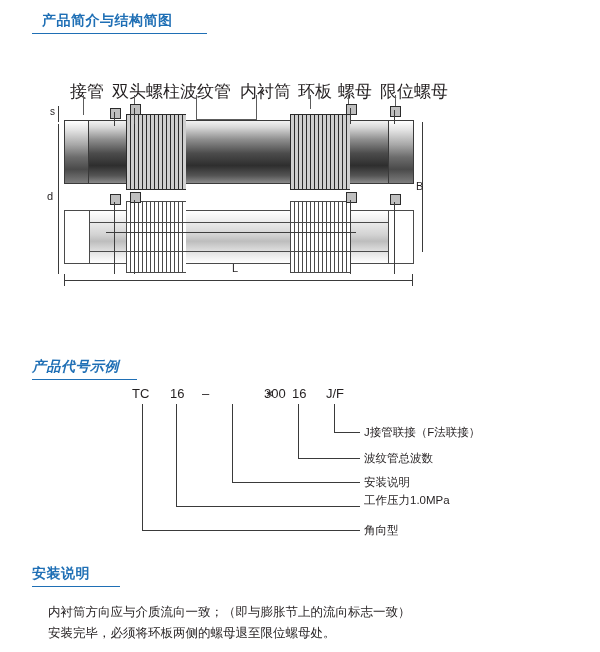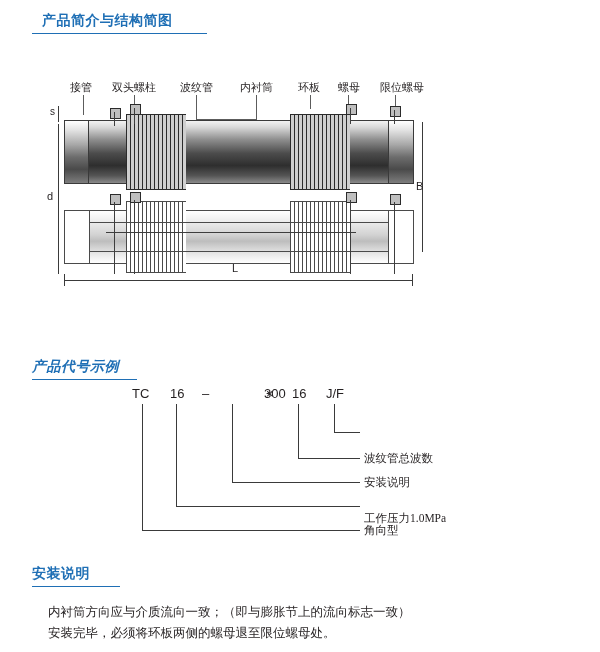--- a/index.html
+++ b/index.html
@@ -36,21 +36,21 @@
   #drawing {
     position: absolute;
     left: 50px;
     top: 62px;
     width: 500px;
     height: 230px;
   }
 
   .lbl {
     position: absolute;
-    font-size: 11px;
+    font-size: 17px;
     color: #231f20;
     white-space: nowrap;
   }
   .vline {
     position: absolute;
     width: 1px;
     background: #5c5c5c;
   }
   .hline {
     position: absolute;
@@ -262,32 +262,33 @@
   <div class="code-tok" style="left:12px;  top:4px;">TC</div>
   <div class="code-tok" style="left:50px;  top:4px;">16</div>
   <div class="code-tok" style="left:82px;  top:4px;">–</div>
   <div class="code-tok" style="left:104px; top:4px;margin-left:40px;">300</div>
   <div class="code-tok" style="left:146px; top:4px;">×</div>
   <div class="code-tok" style="left:172px; top:4px;">16</div>
   <div class="code-tok" style="left:206px; top:4px;">J/F</div>
 
   <div class="leader-v" style="left:214px; top:22px; height:28px;"></div>
   <div class="leader-h" style="left:214px; top:50px; width:26px;"></div>
+  <div class="leader-txt" style="left:244px; top:43px;">J接管联接（F法联接）</div>
 
   <div class="leader-v" style="left:178px; top:22px; height:54px;"></div>
   <div class="leader-h" style="left:178px; top:76px; width:62px;"></div>
   <div class="leader-txt" style="left:244px; top:69px;">波纹管总波数</div>
 
   <div class="leader-v" style="left:112px; top:22px; height:78px;"></div>
   <div class="leader-h" style="left:112px; top:100px; width:128px;"></div>
   <div class="leader-txt" style="left:244px; top:93px;">安装说明</div>
 
   <div class="leader-v" style="left:56px;  top:22px; height:102px;"></div>
   <div class="leader-h" style="left:56px;  top:124px; width:184px;"></div>
-  <div class="leader-txt" style="left:244px; top:129px;font-family:Liberation Serif, serif;">工作压力1.0MPa</div>
+  <div class="leader-txt" style="left:244px; top:111px;">工作压力1.0MPa</div>
 
   <div class="leader-v" style="left:22px;  top:22px; height:126px;"></div>
   <div class="leader-h" style="left:22px;  top:148px; width:218px;"></div>
   <div class="leader-txt" style="left:244px; top:141px;">角向型</div>
 </div>
 
 <div class="section-title" id="sec3-title">安装说明</div>
 <div class="title-underline" id="sec3-rule"></div>
 
 <div class="note" id="note1">内衬筒方向应与介质流向一致；（即与膨胀节上的流向标志一致）</div>

